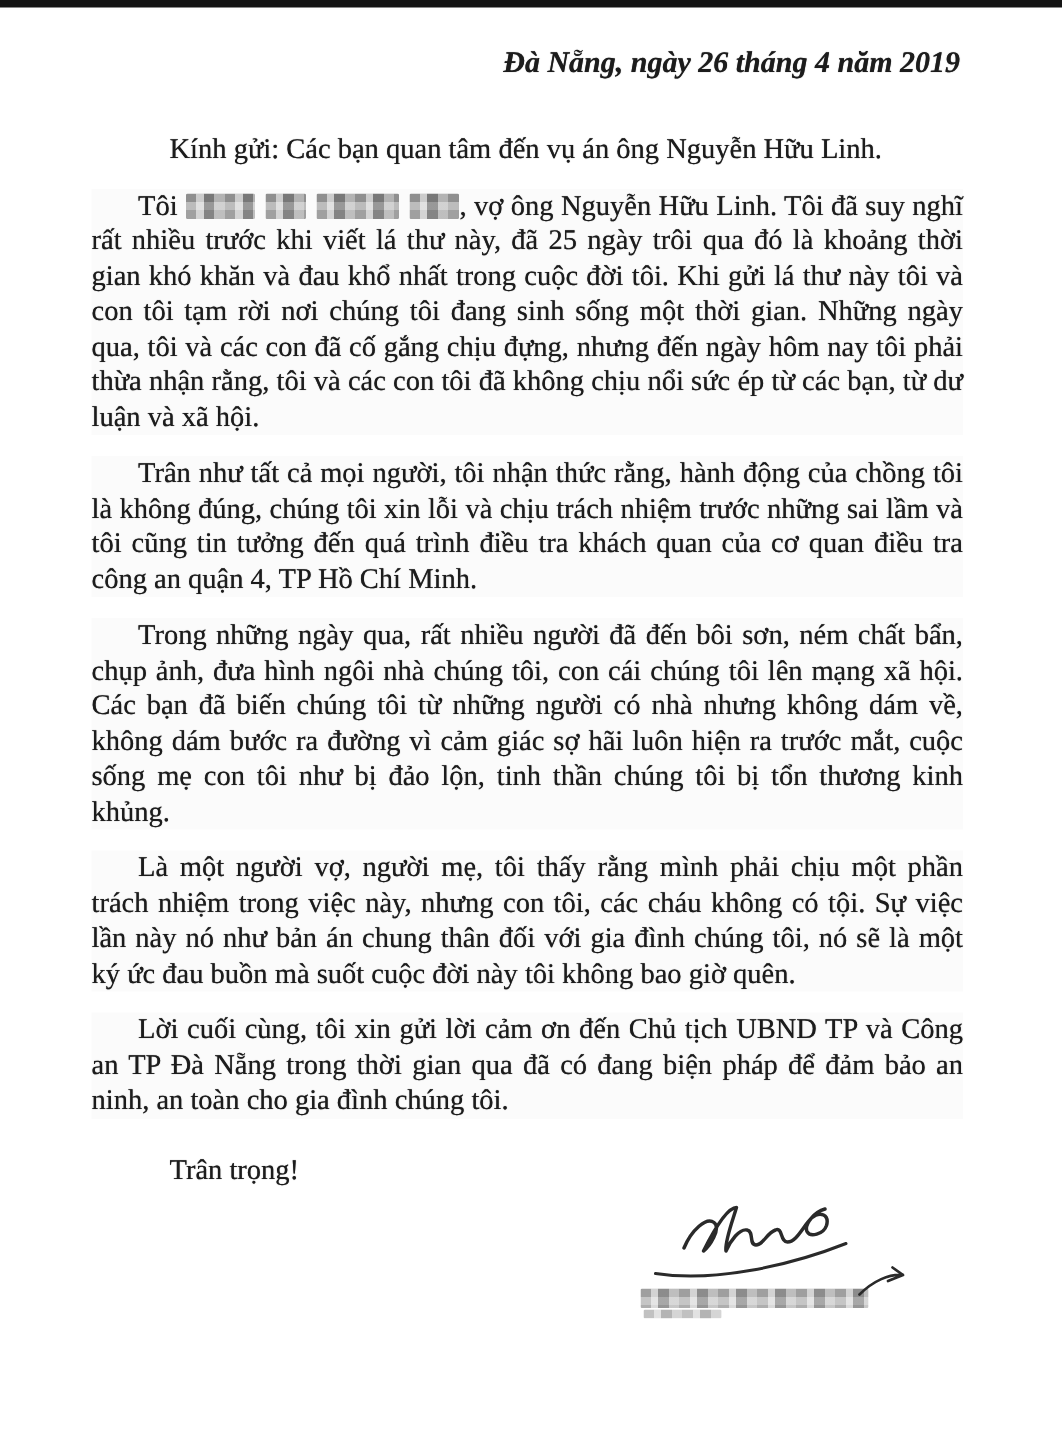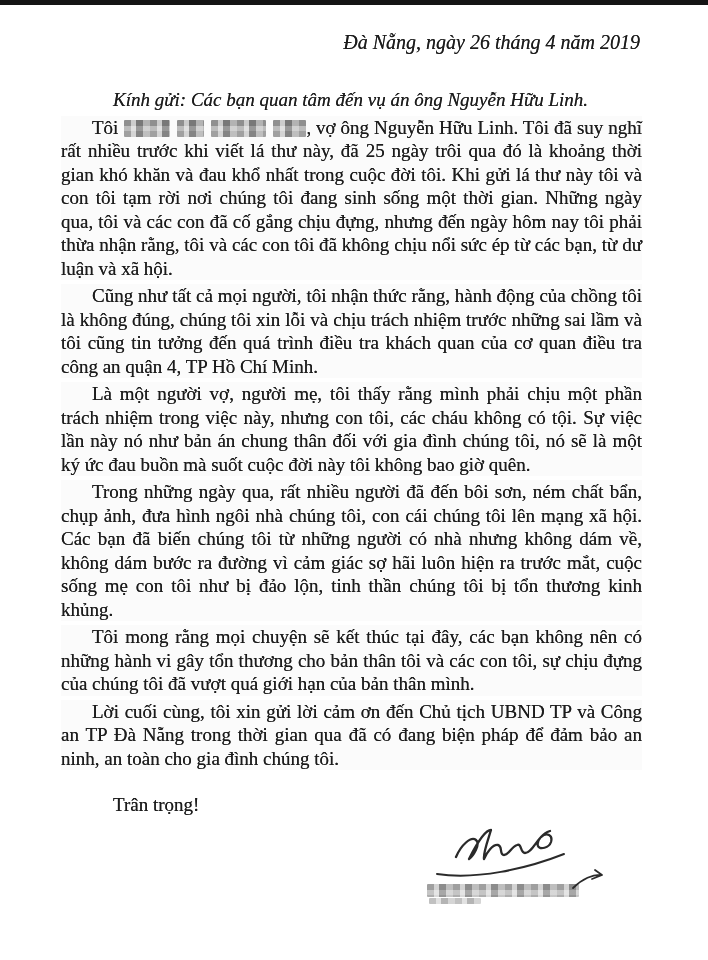--- a/index.html
+++ b/index.html
@@ -20,32 +20,31 @@
   }
   .letter-text{
     font-size:19px;
     line-height:23.5px;
     text-shadow:0 0 0.5px rgba(25,25,25,0.85);
   }
   .date-line{
     margin-top:24px;
     text-align:right;
     font-style:italic;
-    font-weight:normal;
+    font-weight:bold;
     font-size:20px;
     line-height:26px;
     padding-right:2px;
   }
   .salutation{
     margin:33px 0 0 0;
     text-indent:52px;
-    font-style:italic;
   }
   p.body-par{
-    margin:4px 0 0 0;
+    margin:14px 0 0 0;
     text-align:justify;
     text-indent:31px;
     background:rgba(0,0,0,0.015);
   }
   .closing{
     margin:23px 0 0 0;
     text-indent:52px;
   }
   
   .mosaic{
@@ -99,24 +98,23 @@
 <div class="scan-top-edge"></div>
 
 <div class="letter letter-text">
 
   <div class="date-line">Đà Nẵng, ngày 26 tháng 4 năm 2019</div>
 
   <div class="salutation">Kính gửi: Các bạn quan tâm đến vụ án ông Nguyễn Hữu Linh.</div>
 
   <p class="body-par"><span>Tôi</span><span><span class="mosaic name-block first nb-w1"></span><span class="mosaic name-block nb-w2"></span><span class="mosaic name-block nb-w3"></span><span class="mosaic name-block nb-w4"></span></span><span>, vợ ông Nguyễn Hữu Linh. Tôi đã suy nghĩ rất nhiều trước khi viết lá thư này, đã 25 ngày trôi qua đó là khoảng thời gian khó khăn và đau khổ nhất trong cuộc đời tôi. Khi gửi lá thư này tôi và con tôi tạm rời nơi chúng tôi đang sinh sống một thời gian. Những ngày qua, tôi và các con đã cố gắng chịu đựng, nhưng đến ngày hôm nay tôi phải thừa nhận rằng, tôi và các con tôi đã không chịu nổi sức ép từ các bạn, từ dư luận và xã hội.</span></p>
 
-  <p class="body-par">Cũng như tất cả mọi người, tôi nhận thức rằng, hành động của chồng tôi là không đúng, chúng tôi xin lỗi và chịu trách nhiệm trước những sai lầm và tôi cũng tin tưởng đến quá trình điều tra khách quan của cơ quan điều tra công an quận 4, TP Hồ Chí Minh.</p>
+  <p class="body-par">Trân như tất cả mọi người, tôi nhận thức rằng, hành động của chồng tôi là không đúng, chúng tôi xin lỗi và chịu trách nhiệm trước những sai lầm và tôi cũng tin tưởng đến quá trình điều tra khách quan của cơ quan điều tra công an quận 4, TP Hồ Chí Minh.</p>
+  <p class="body-par">Trong những ngày qua, rất nhiều người đã đến bôi sơn, ném chất bẩn, chụp ảnh, đưa hình ngôi nhà chúng tôi, con cái chúng tôi lên mạng xã hội. Các bạn đã biến chúng tôi từ những người có nhà nhưng không dám về, không dám bước ra đường vì cảm giác sợ hãi luôn hiện ra trước mắt, cuộc sống mẹ con tôi như bị đảo lộn, tinh thần chúng tôi bị tổn thương kinh khủng.</p>
   <p class="body-par">Là một người vợ, người mẹ, tôi thấy rằng mình phải chịu một phần trách nhiệm trong việc này, nhưng con tôi, các cháu không có tội. Sự việc lần này nó như bản án chung thân đối với gia đình chúng tôi, nó sẽ là một ký ức đau buồn mà suốt cuộc đời này tôi không bao giờ quên.</p>
-  <p class="body-par">Trong những ngày qua, rất nhiều người đã đến bôi sơn, ném chất bẩn, chụp ảnh, đưa hình ngôi nhà chúng tôi, con cái chúng tôi lên mạng xã hội. Các bạn đã biến chúng tôi từ những người có nhà nhưng không dám về, không dám bước ra đường vì cảm giác sợ hãi luôn hiện ra trước mắt, cuộc sống mẹ con tôi như bị đảo lộn, tinh thần chúng tôi bị tổn thương kinh khủng.</p>
-  <p class="body-par">Tôi mong rằng mọi chuyện sẽ kết thúc tại đây, các bạn không nên có những hành vi gây tổn thương cho bản thân tôi và các con tôi, sự chịu đựng của chúng tôi đã vượt quá giới hạn của bản thân mình.</p>
   <p class="body-par">Lời cuối cùng, tôi xin gửi lời cảm ơn đến Chủ tịch UBND TP và Công an TP Đà Nẵng trong thời gian qua đã có đang biện pháp để đảm bảo an ninh, an toàn cho gia đình chúng tôi.</p>
 
   <div class="closing">Trân trọng!</div>
 
   <div class="signature-area">
     <svg width="210" height="100" viewBox="0 0 210 100">
       <g fill="none" stroke="#2a2a2a" stroke-linecap="round" stroke-linejoin="round">
         <path stroke-width="2.3" d="M35,36 C40,24 50,15 55,19 C60,23 52,35 48,38
                  C56,22 64,9 70,9 C67,19 62,32 63,38
                  C66,31 72,23 77,24 C82,25 78,34 83,34

